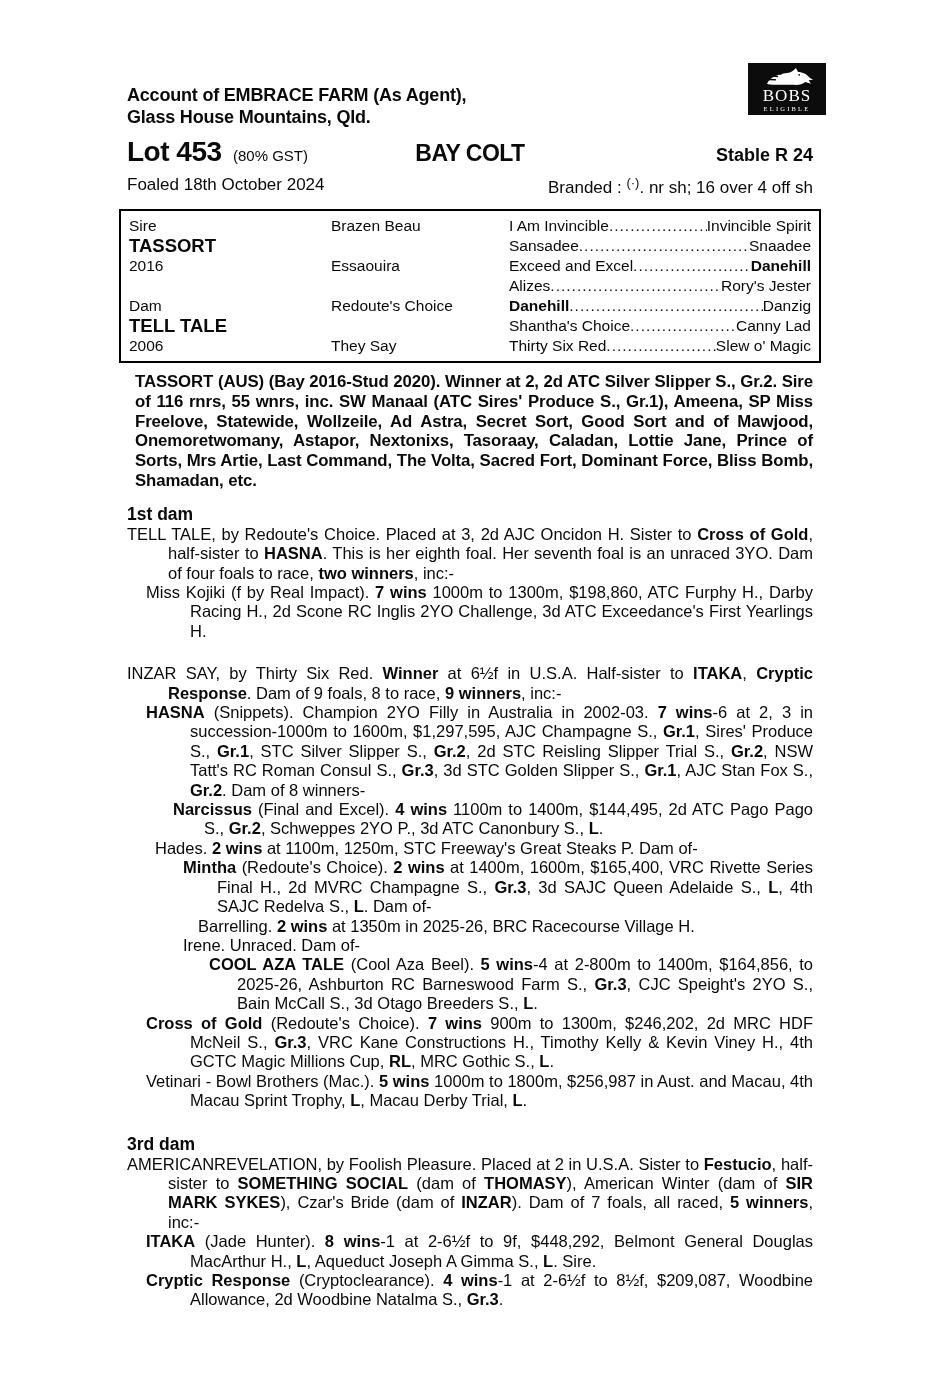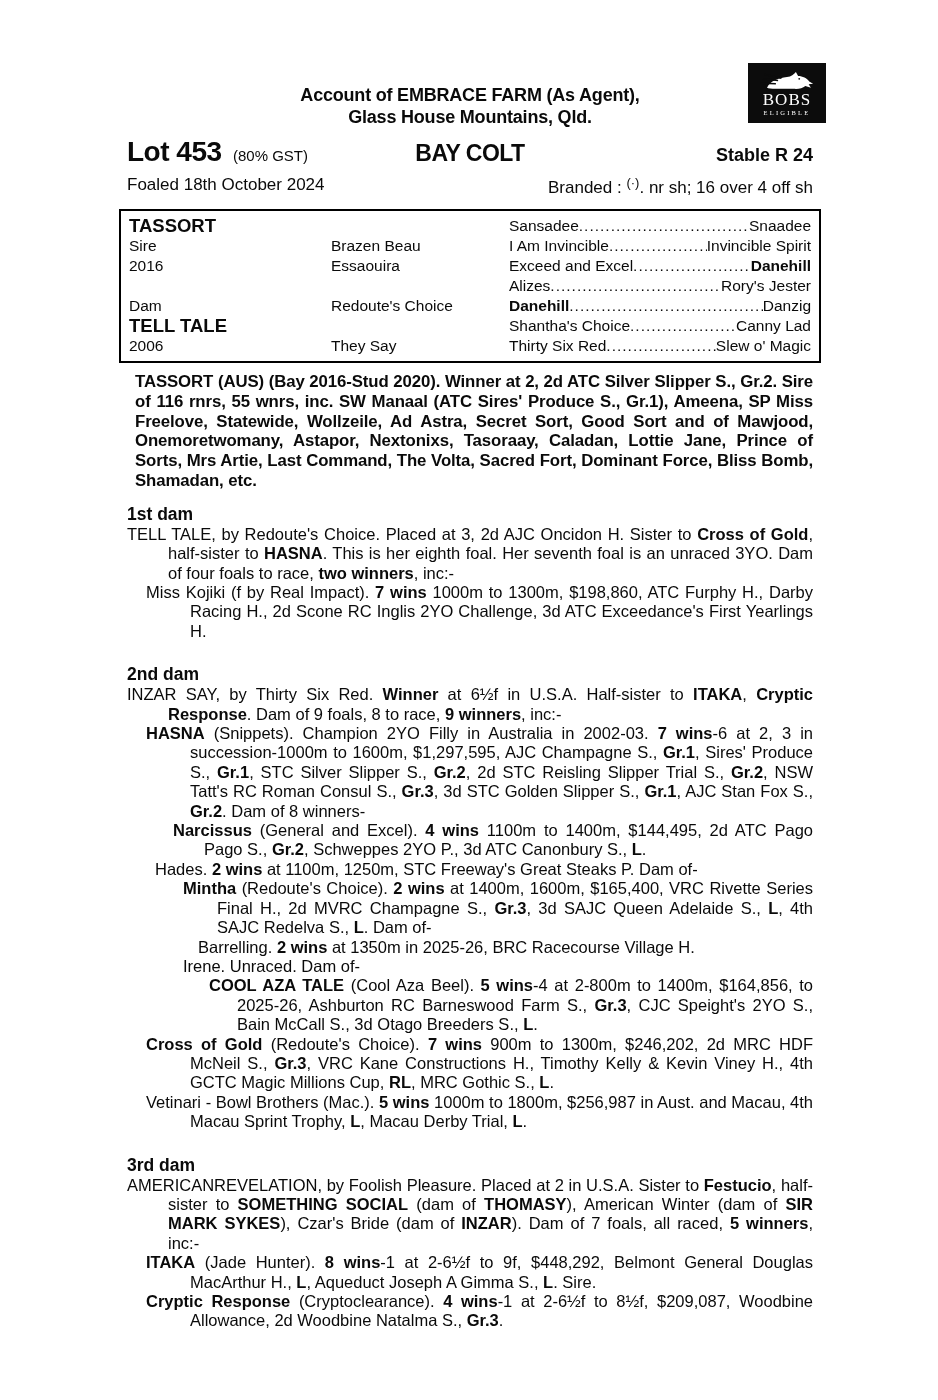--- a/index.html
+++ b/index.html
@@ -1,20 +1,20 @@
 <!DOCTYPE html>
 <html><head>
 <meta charset="utf-8">
 <style>
   html,body{margin:0;padding:0;background:#e8e8e8;}
   .page{position:relative;width:938px;height:1400px;background:#ffffff;overflow:hidden;
         color:#0a0a0a;font-family:"Liberation Sans",sans-serif;margin:0 auto;}
   .content{position:absolute;left:127px;top:0;width:686px;}
 
-  .acct{margin-top:84px;text-align:center;font-weight:700;font-size:18px;line-height:22px;letter-spacing:-0.2px;}
+  .acct{margin-top:84px;font-weight:700;font-size:18px;line-height:22px;letter-spacing:-0.2px;}
 
   .lotrow{display:flex;align-items:baseline;margin-top:8px;}
   .zone{flex:1;}
   .zone.right{text-align:right;}
   .lot{font-size:28px;font-weight:700;letter-spacing:-0.5px;}
   .gst{font-size:15px;margin-left:7px;}
   .title{font-size:23px;font-weight:700;letter-spacing:-0.5px;}
   .stable{font-size:18px;font-weight:700;}
 
   .foalrow{display:flex;justify-content:space-between;font-size:17px;margin-top:7px;}
@@ -38,21 +38,21 @@
   .damhead{font-weight:700;font-size:17.5px;line-height:20px;margin-bottom:1px;}
   .para{margin:0;font-size:16.5px;line-height:19.4px;text-align:justify;}
   .lv0{padding-left:41px;text-indent:-41px;}
   .lv1{padding-left:63px;text-indent:-44px;}
   .lv2{padding-left:70px;text-indent:-42px;}
   .lv3{padding-left:77px;text-indent:-31px;}
   .lv4{padding-left:90px;text-indent:-34px;}
   .lv5{padding-left:105px;text-indent:-34px;}
   .lv6{padding-left:110px;text-indent:-28px;}
 
-  .logo{position:absolute;left:748px;top:63px;width:78px;height:60px;background:#0c0c0c;
+  .logo{position:absolute;left:748px;top:63px;width:78px;height:52px;background:#0c0c0c;
         display:flex;flex-direction:column;align-items:center;justify-content:center;color:#fff;}
   .logo svg{width:56px;height:20px;display:block;margin-top:1px;}
   .logo-bobs{font-family:"Liberation Serif",serif;font-size:17px;line-height:17px;letter-spacing:1px;}
   .logo-elig{font-size:6.5px;letter-spacing:2.2px;line-height:9px;font-family:"Liberation Serif",serif;}
 </style>
 </head>
 <body>
 
 <div class="page">
 
@@ -84,35 +84,35 @@
       </div>
     </div>
 
     <div class="foalrow">
       <div>Foaled 18th October 2024</div>
       <div><span>Branded : </span><span class="brandmark">(·)</span><span>. nr sh; 16 over 4 off sh</span></div>
     </div>
 
     <div class="pedtable" id="pedtable">
         <div class="ped-row">
+          <div class="ped-c1">Sire</div>
+          <div class="ped-c2">Brazen Beau</div>
+          <div class="ped-c3">
+            <span>I Am Invincible</span>
+            <span class="lead"></span>
+            <span>Invincible Spirit</span>
+          </div>
+        </div>
+        <div class="ped-row">
           <div class="ped-c1 ped-name">TASSORT</div>
           <div class="ped-c2"></div>
           <div class="ped-c3">
             <span>Sansadee</span>
             <span class="lead"></span>
             <span>Snaadee</span>
-          </div>
-        </div>
-        <div class="ped-row">
-          <div class="ped-c1">Sire</div>
-          <div class="ped-c2">Brazen Beau</div>
-          <div class="ped-c3">
-            <span>I Am Invincible</span>
-            <span class="lead"></span>
-            <span>Invincible Spirit</span>
           </div>
         </div>
         <div class="ped-row">
           <div class="ped-c1">2016</div>
           <div class="ped-c2">Essaouira</div>
           <div class="ped-c3">
             <span>Exceed and Excel</span>
             <span class="lead"></span>
             <span class="b">Danehill</span>
           </div>
@@ -157,24 +157,23 @@
 
     <p class="sirenote" id="sirenote"><span class="b">TASSORT (AUS) (Bay 2016-Stud 2020). Winner at 2, 2d ATC Silver Slipper S., Gr.2. Sire of 116 rnrs, 55 wnrs, inc. SW Manaal (ATC Sires' Produce S., Gr.1), Ameena, SP Miss Freelove, Statewide, Wollzeile, Ad Astra, Secret Sort, Good Sort and of Mawjood, Onemoretwomany, Astapor, Nextonixs, Tasoraay, Caladan, Lottie Jane, Prince of Sorts, Mrs Artie, Last Command, The Volta, Sacred Fort, Dominant Force, Bliss Bomb, Shamadan, etc.</span></p>
 
     <div id="sections">
         <div class="section first">
           <div class="damhead">1st dam</div>
           <p class="para lv0"><span>TELL TALE, by Redoute's Choice. Placed at 3, 2d AJC Oncidon H. Sister to </span><span class="b">Cross of Gold</span><span>, half-sister to </span><span class="b">HASNA</span><span>. This is her eighth foal. Her seventh foal is an unraced 3YO. Dam of four foals to race, </span><span class="b">two winners</span><span>, inc:-</span></p>
           <p class="para lv1"><span>Miss Kojiki (f by Real Impact). </span><span class="b">7 wins</span><span> 1000m to 1300m, $198,860, ATC Furphy H., Darby Racing H., 2d Scone RC Inglis 2YO Challenge, 3d ATC Exceedance's First Yearlings H.</span></p>
         </div>
         <div class="section">
-          <div class="damhead">2nd dam</div>
           <p class="para lv0"><span>INZAR SAY, by Thirty Six Red. </span><span class="b">Winner</span><span> at 6½f in U.S.A. Half-sister to </span><span class="b">ITAKA</span><span>, </span><span class="b">Cryptic Response</span><span>. Dam of 9 foals, 8 to race, </span><span class="b">9 winners</span><span>, inc:-</span></p>
           <p class="para lv1"><span class="b">HASNA</span><span> (Snippets). Champion 2YO Filly in Australia in 2002-03. </span><span class="b">7 wins</span><span>-6 at 2, 3 in succession-1000m to 1600m, $1,297,595, AJC Champagne S., </span><span class="b">Gr.1</span><span>, Sires' Produce S., </span><span class="b">Gr.1</span><span>, STC Silver Slipper S., </span><span class="b">Gr.2</span><span>, 2d STC Reisling Slipper Trial S., </span><span class="b">Gr.2</span><span>, NSW Tatt's RC Roman Consul S., </span><span class="b">Gr.3</span><span>, 3d STC Golden Slipper S., </span><span class="b">Gr.1</span><span>, AJC Stan Fox S., </span><span class="b">Gr.2</span><span>. Dam of 8 winners-</span></p>
-          <p class="para lv3"><span class="b">Narcissus</span><span> (General and Excel). </span><span class="b">4 wins</span><span> 1100m to 1400m, $144,495, 2d ATC Pago Pago S., </span><span class="b">Gr.2</span><span>, Schweppes 2YO P., 3d ATC Canonbury S., </span><span class="b">L</span><span>.</span></p>
+          <p class="para lv3"><span class="b">Narcissus</span><span> (Final and Excel). </span><span class="b">4 wins</span><span> 1100m to 1400m, $144,495, 2d ATC Pago Pago S., </span><span class="b">Gr.2</span><span>, Schweppes 2YO P., 3d ATC Canonbury S., </span><span class="b">L</span><span>.</span></p>
           <p class="para lv2"><span>Hades. </span><span class="b">2 wins</span><span> at 1100m, 1250m, STC Freeway's Great Steaks P. Dam of-</span></p>
           <p class="para lv4"><span class="b">Mintha</span><span> (Redoute's Choice). </span><span class="b">2 wins</span><span> at 1400m, 1600m, $165,400, VRC Rivette Series Final H., 2d MVRC Champagne S., </span><span class="b">Gr.3</span><span>, 3d SAJC Queen Adelaide S., </span><span class="b">L</span><span>, 4th SAJC Redelva S., </span><span class="b">L</span><span>. Dam of-</span></p>
           <p class="para lv5"><span>Barrelling. </span><span class="b">2 wins</span><span> at 1350m in 2025-26, BRC Racecourse Village H.</span></p>
           <p class="para lv4"><span>Irene. Unraced. Dam of-</span></p>
           <p class="para lv6"><span class="b">COOL AZA TALE</span><span> (Cool Aza Beel). </span><span class="b">5 wins</span><span>-4 at 2-800m to 1400m, $164,856, to 2025-26, Ashburton RC Barneswood Farm S., </span><span class="b">Gr.3</span><span>, CJC Speight's 2YO S., Bain McCall S., 3d Otago Breeders S., </span><span class="b">L</span><span>.</span></p>
           <p class="para lv1"><span class="b">Cross of Gold</span><span> (Redoute's Choice). </span><span class="b">7 wins</span><span> 900m to 1300m, $246,202, 2d MRC HDF McNeil S., </span><span class="b">Gr.3</span><span>, VRC Kane Constructions H., Timothy Kelly &amp; Kevin Viney H., 4th GCTC Magic Millions Cup, </span><span class="b">RL</span><span>, MRC Gothic S., </span><span class="b">L</span><span>.</span></p>
           <p class="para lv1"><span>Vetinari - Bowl Brothers (Mac.). </span><span class="b">5 wins</span><span> 1000m to 1800m, $256,987 in Aust. and Macau, 4th Macau Sprint Trophy, </span><span class="b">L</span><span>, Macau Derby Trial, </span><span class="b">L</span><span>.</span></p>
         </div>
         <div class="section">
           <div class="damhead">3rd dam</div>

